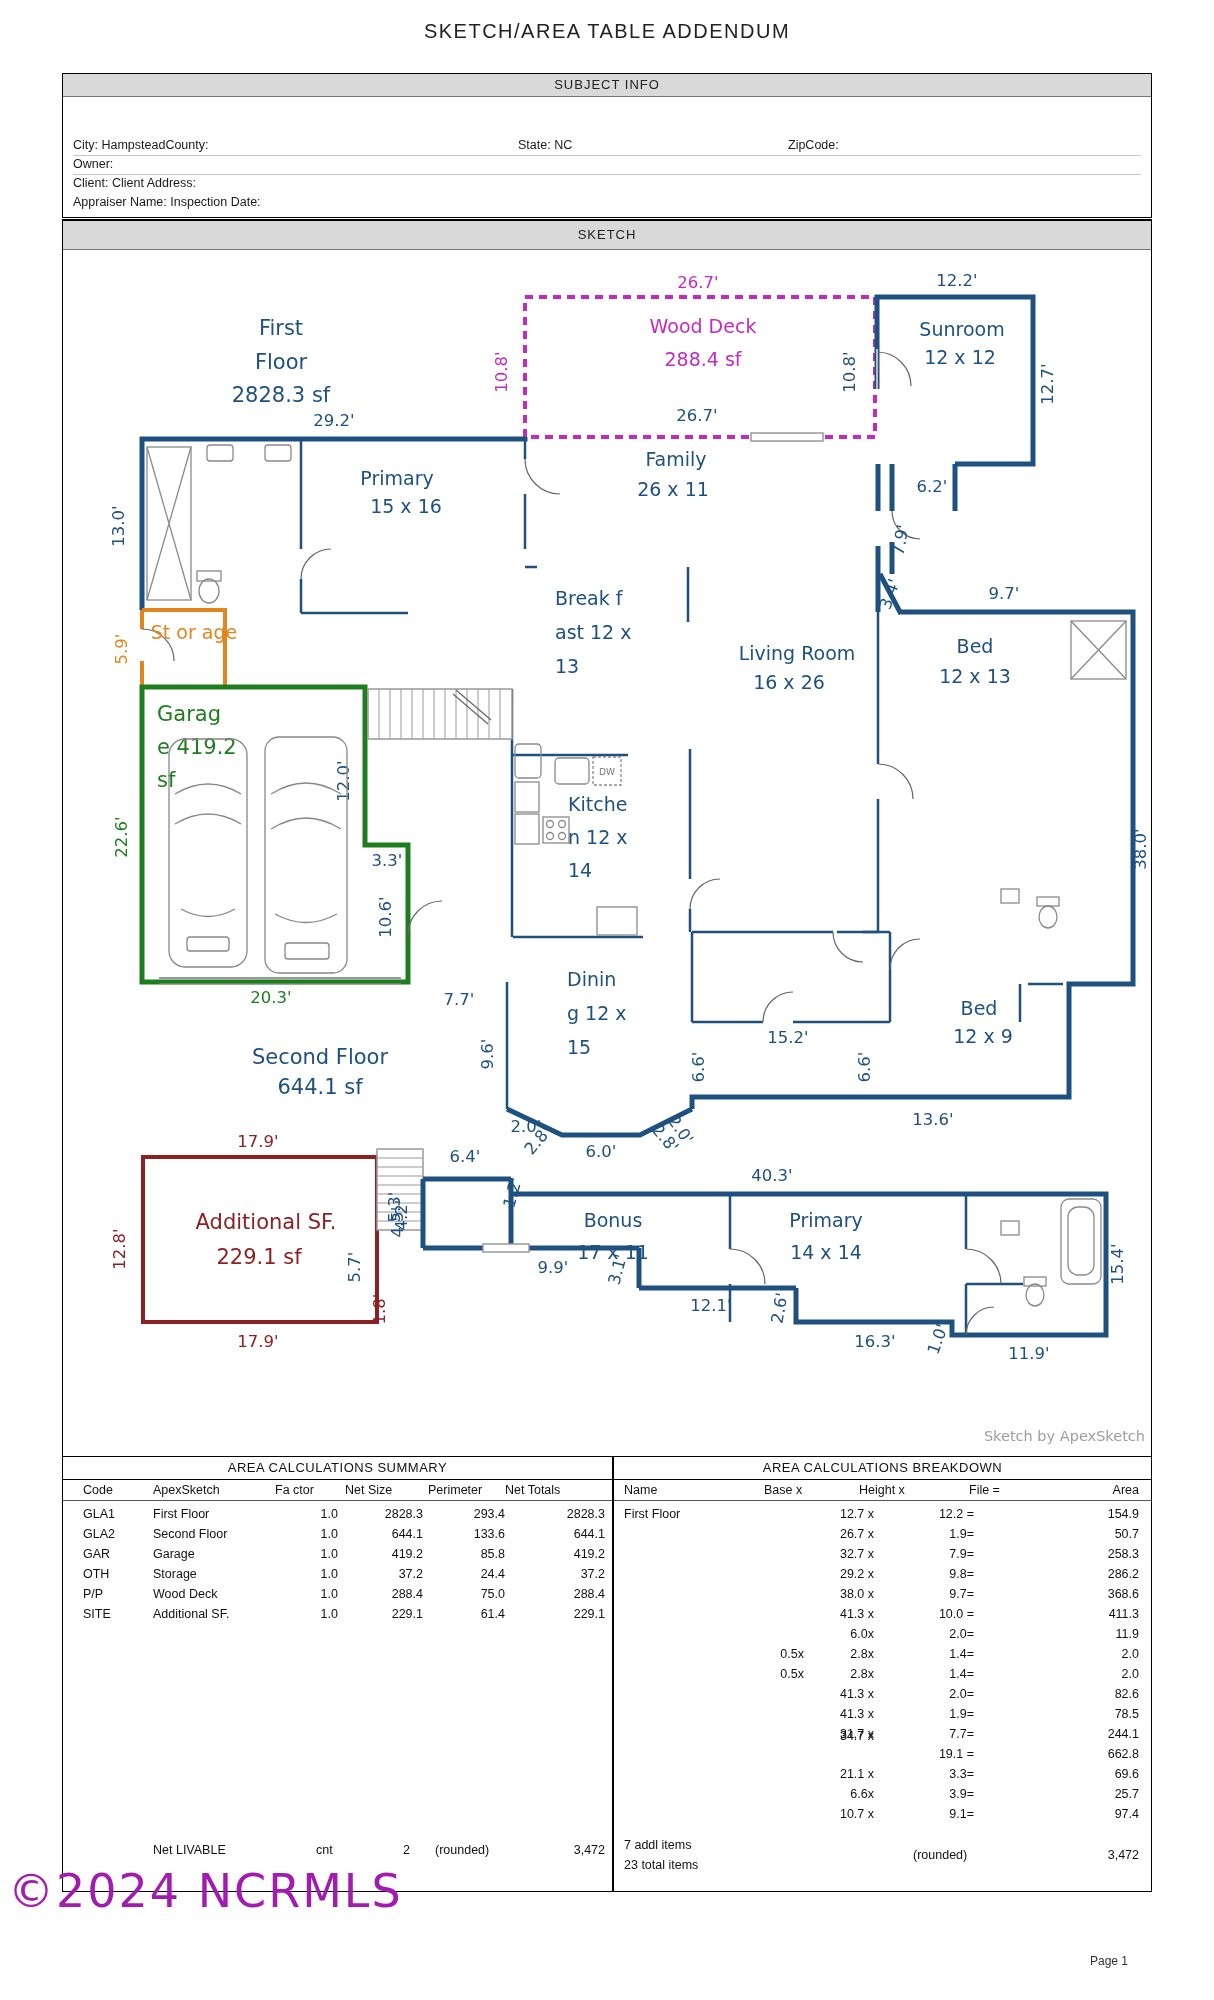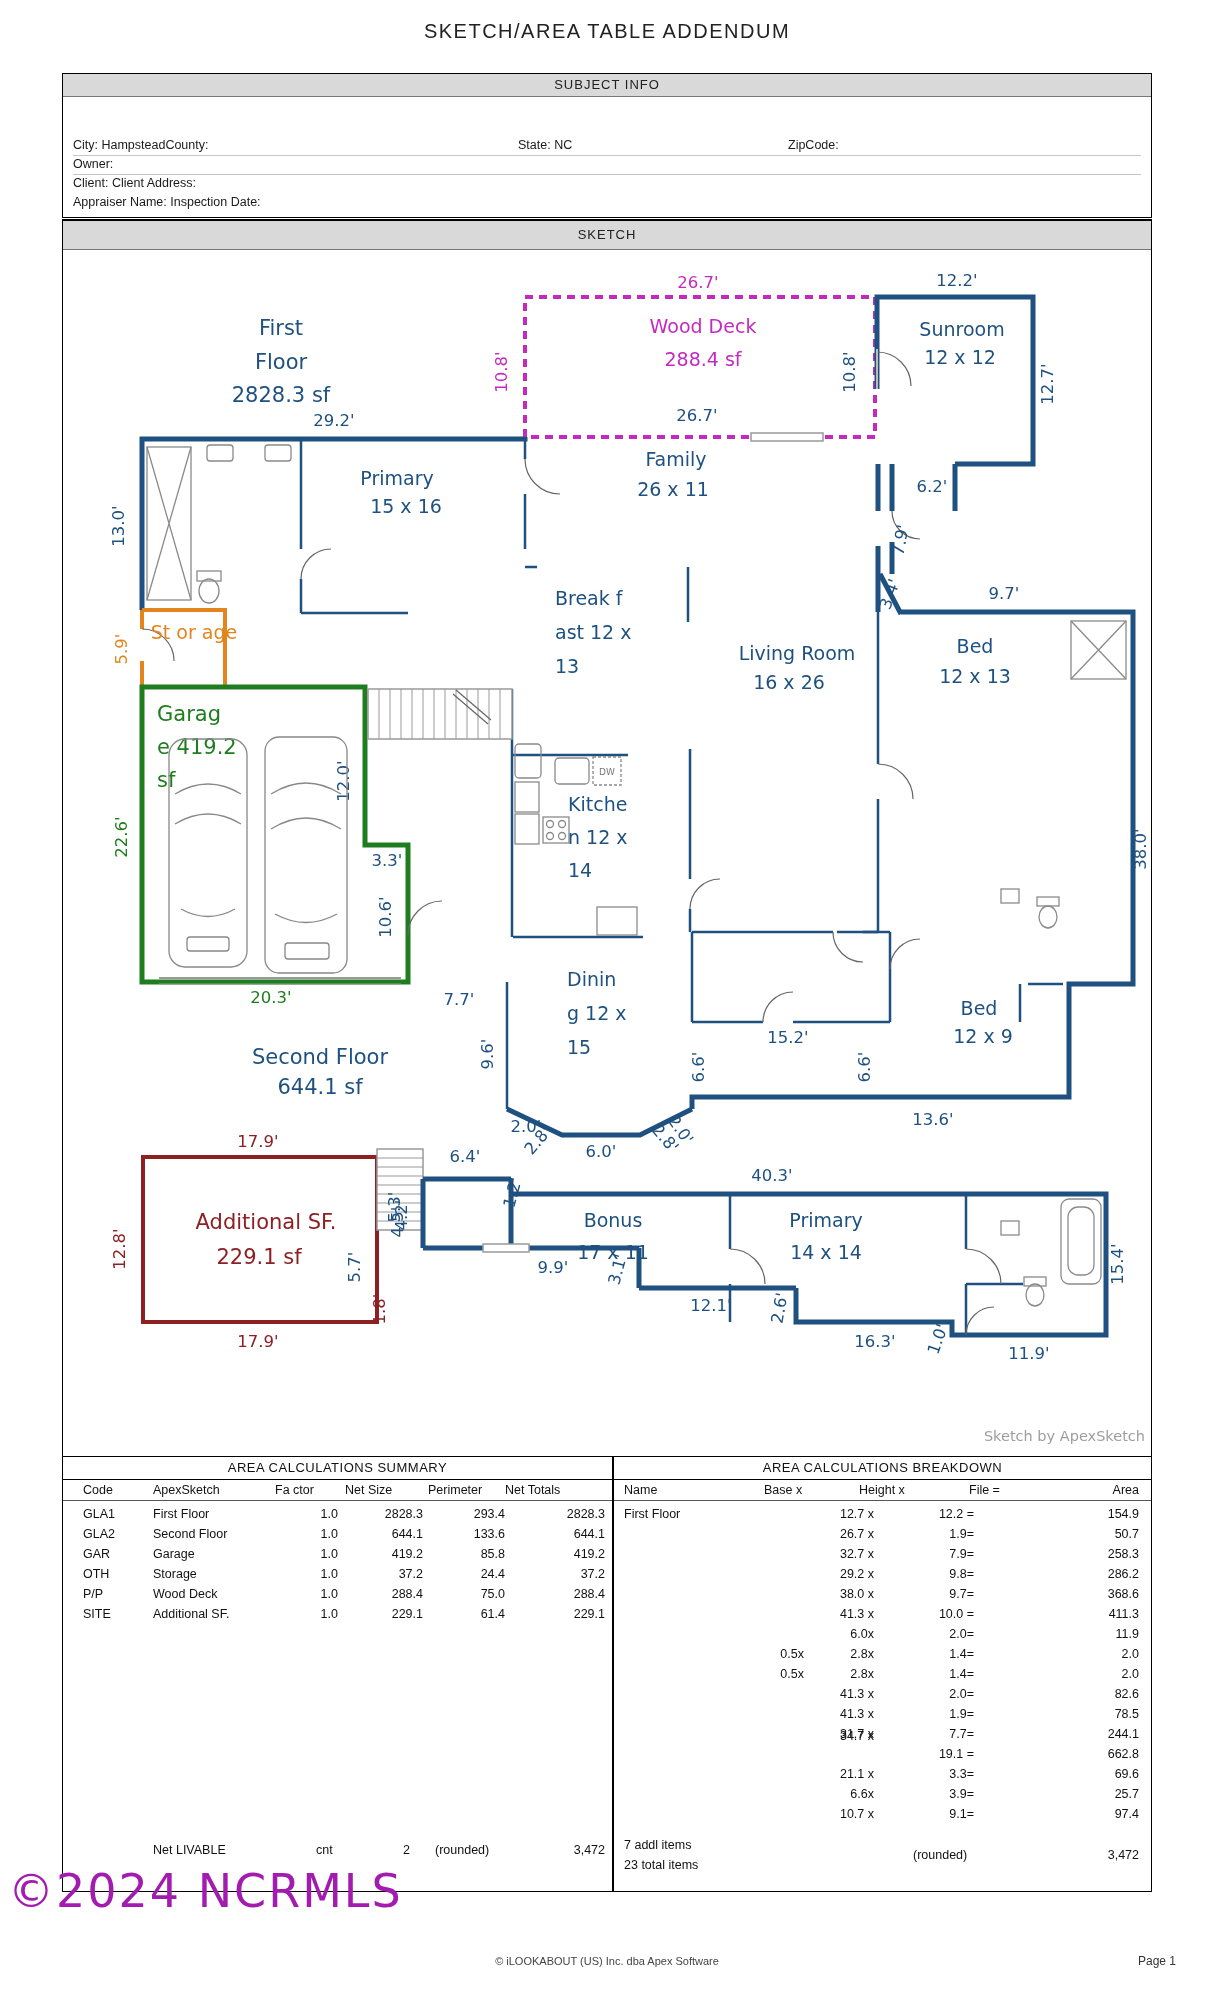--- a/index.html
+++ b/index.html
@@ -32,21 +32,21 @@
   .ttitle{position:absolute;top:0;height:22px;line-height:22px;text-align:center;
           font-size:13px;letter-spacing:.5px;color:#111;border-bottom:1px solid #000;}
   .thead{position:absolute;top:23px;height:20px;font-size:12.5px;color:#111;
          border-bottom:1px solid #555;}
   .cell{position:absolute;line-height:20px;white-space:nowrap;font-size:12.5px;color:#111;}
   .num{text-align:right;}
   
   #watermark{left:8px;top:1864px;font-family:"DejaVu Sans",sans-serif;
              font-weight:normal;font-size:46px;color:#a21caf;letter-spacing:2px;}
   #footline{left:0;top:1955px;width:1214px;text-align:center;font-size:11px;color:#444;}
-  #pagenum{left:1090px;top:1954px;font-size:12px;color:#333;margin-left:48px;}
+  #pagenum{left:1090px;top:1954px;font-size:12px;color:#333;}
 </style>
 </head>
 <body>
 
 <div id="page">
 
   <div class="abs doc-title">SKETCH/AREA TABLE ADDENDUM</div>
 
   <div class="abs frame" id="subject">
     <div class="graybar">SUBJECT INFO</div>
@@ -461,15 +461,14 @@
 
     <div>
       <span class="cell" style="left:561px;top:378px">7 addl items</span>
       <span class="cell" style="left:561px;top:398px">23 total items</span>
       <span class="cell" style="left:850px;top:388px">(rounded)</span>
       <span class="cell num" style="left:981px;width:95px;top:388px">3,472</span>
     </div>
   </div>
 
   <div class="abs" id="watermark">©2024 NCRMLS</div>
-  <div class="abs" id="footline">© iLOOKABOUT (US) Inc. dba Apex Software</div>
   <div class="abs" id="pagenum">Page 1</div>
 </div>
 
 </body></html>

